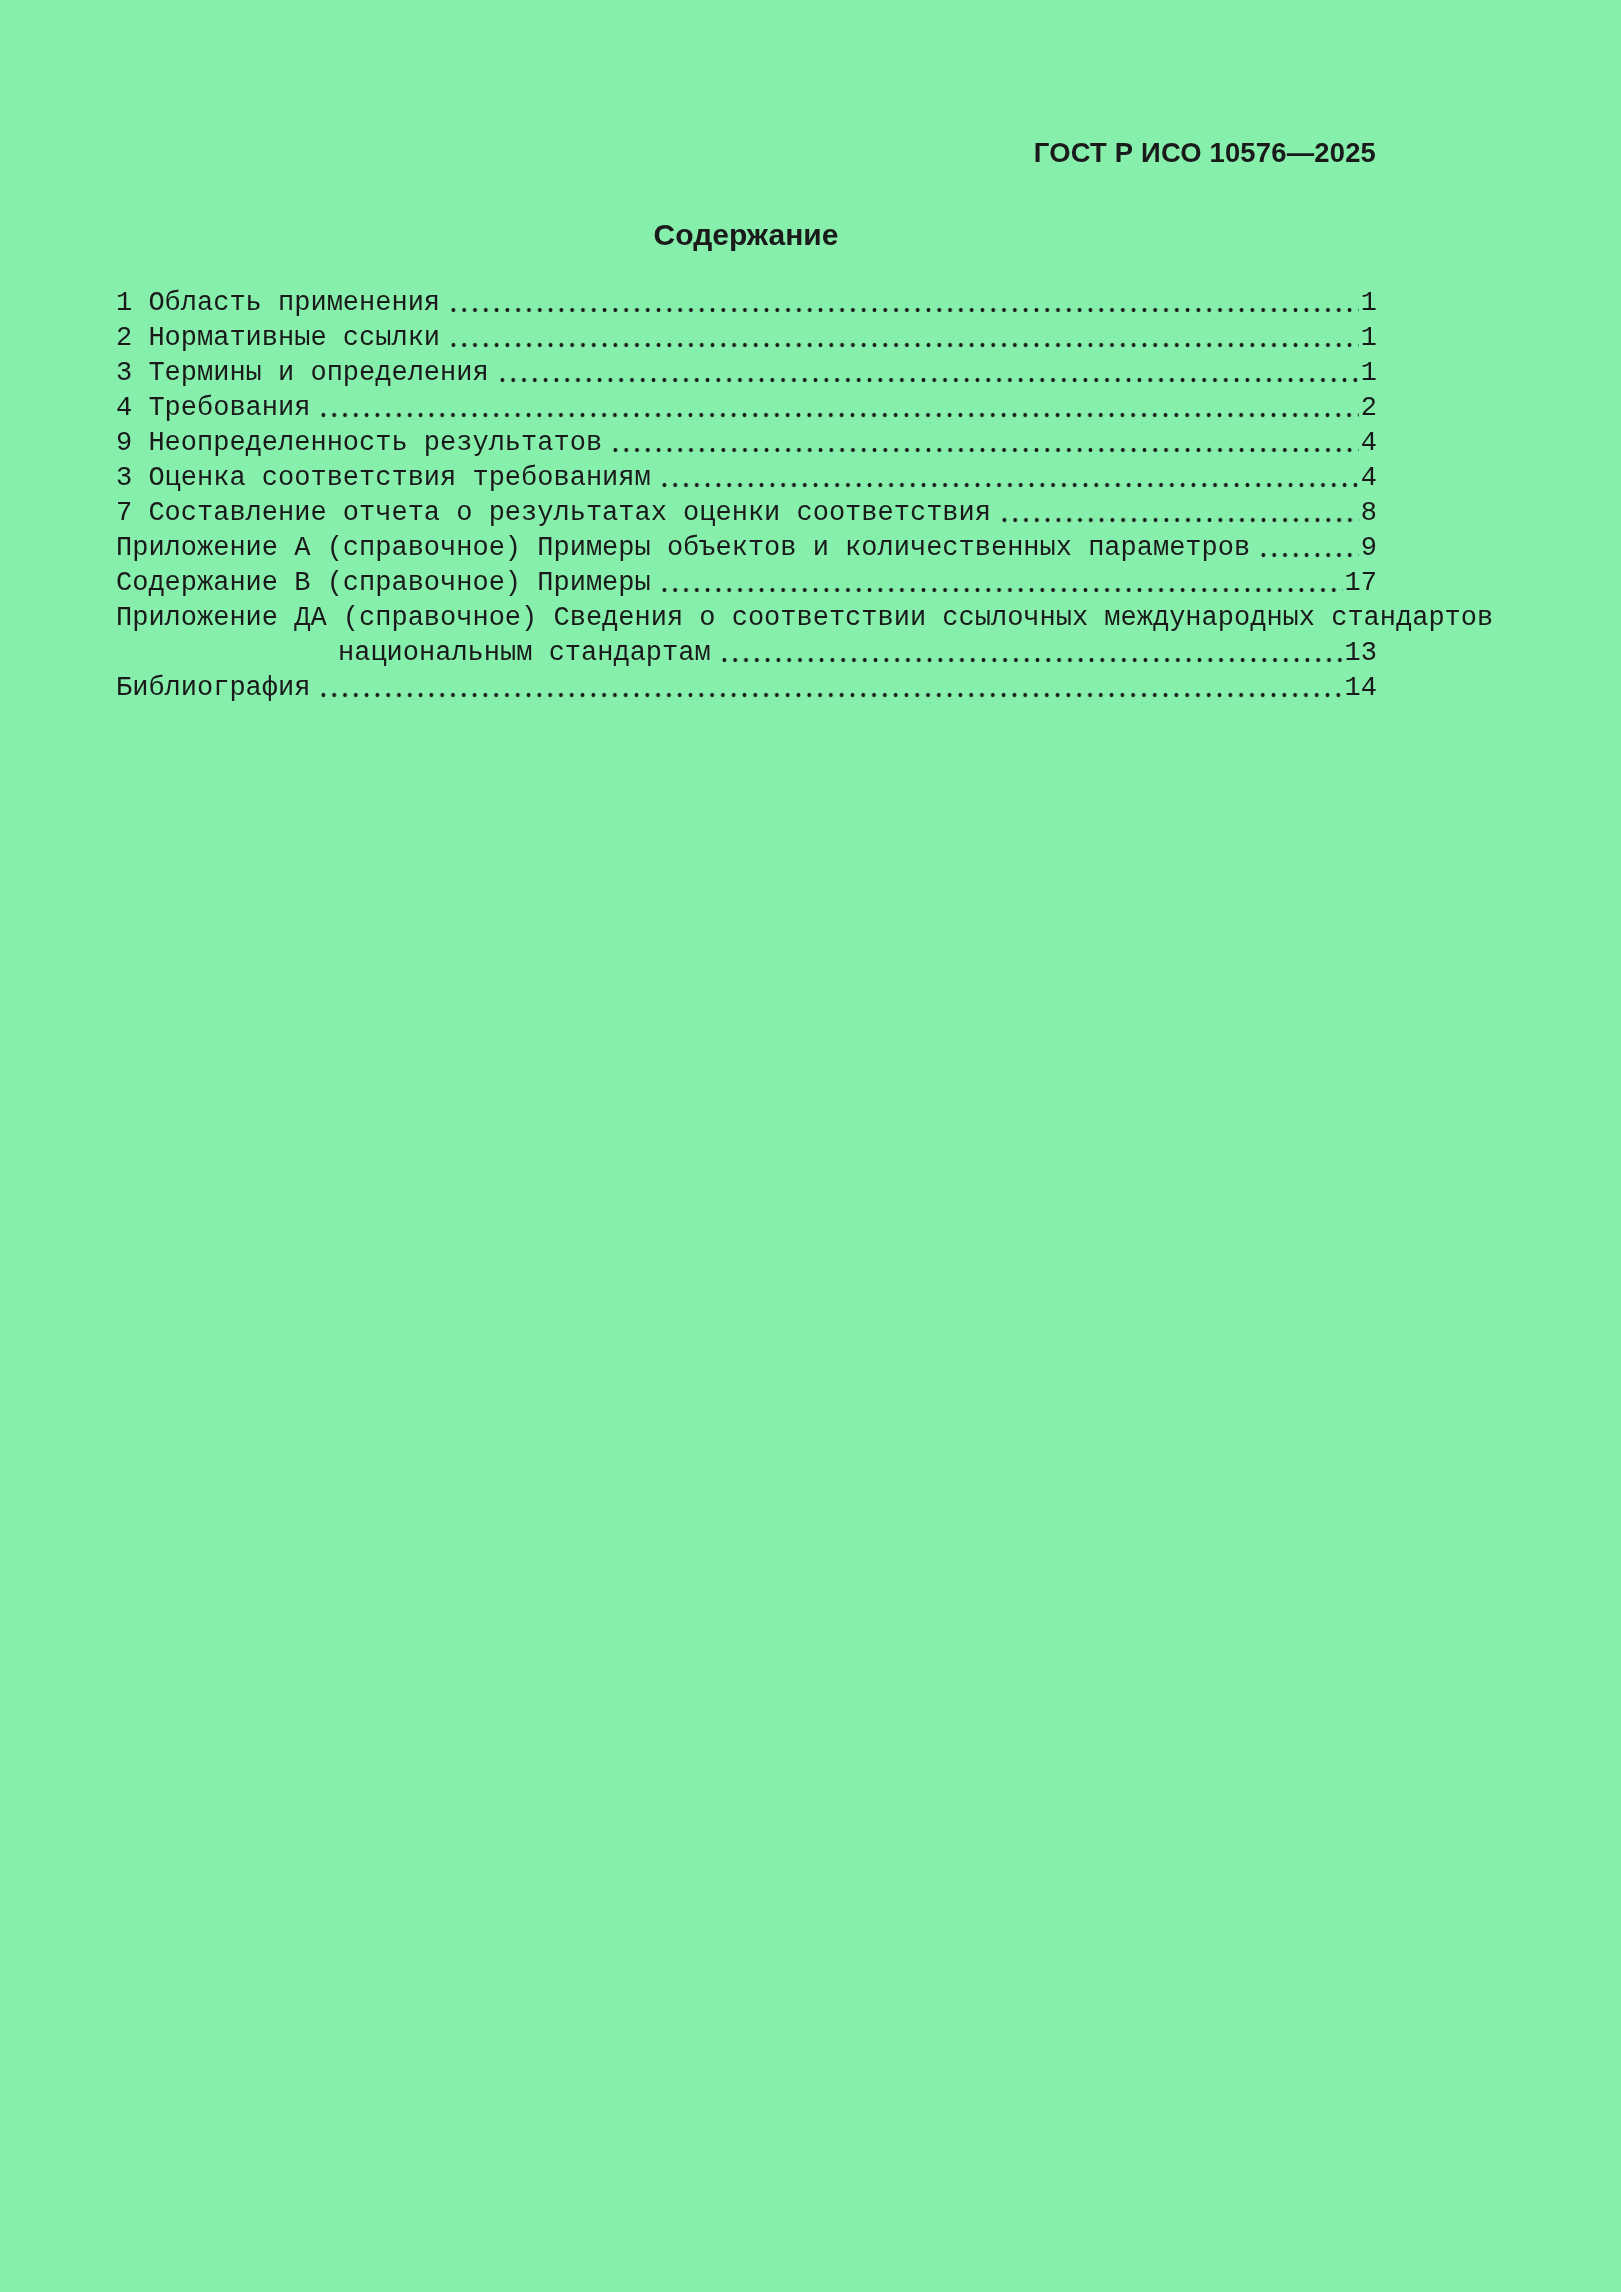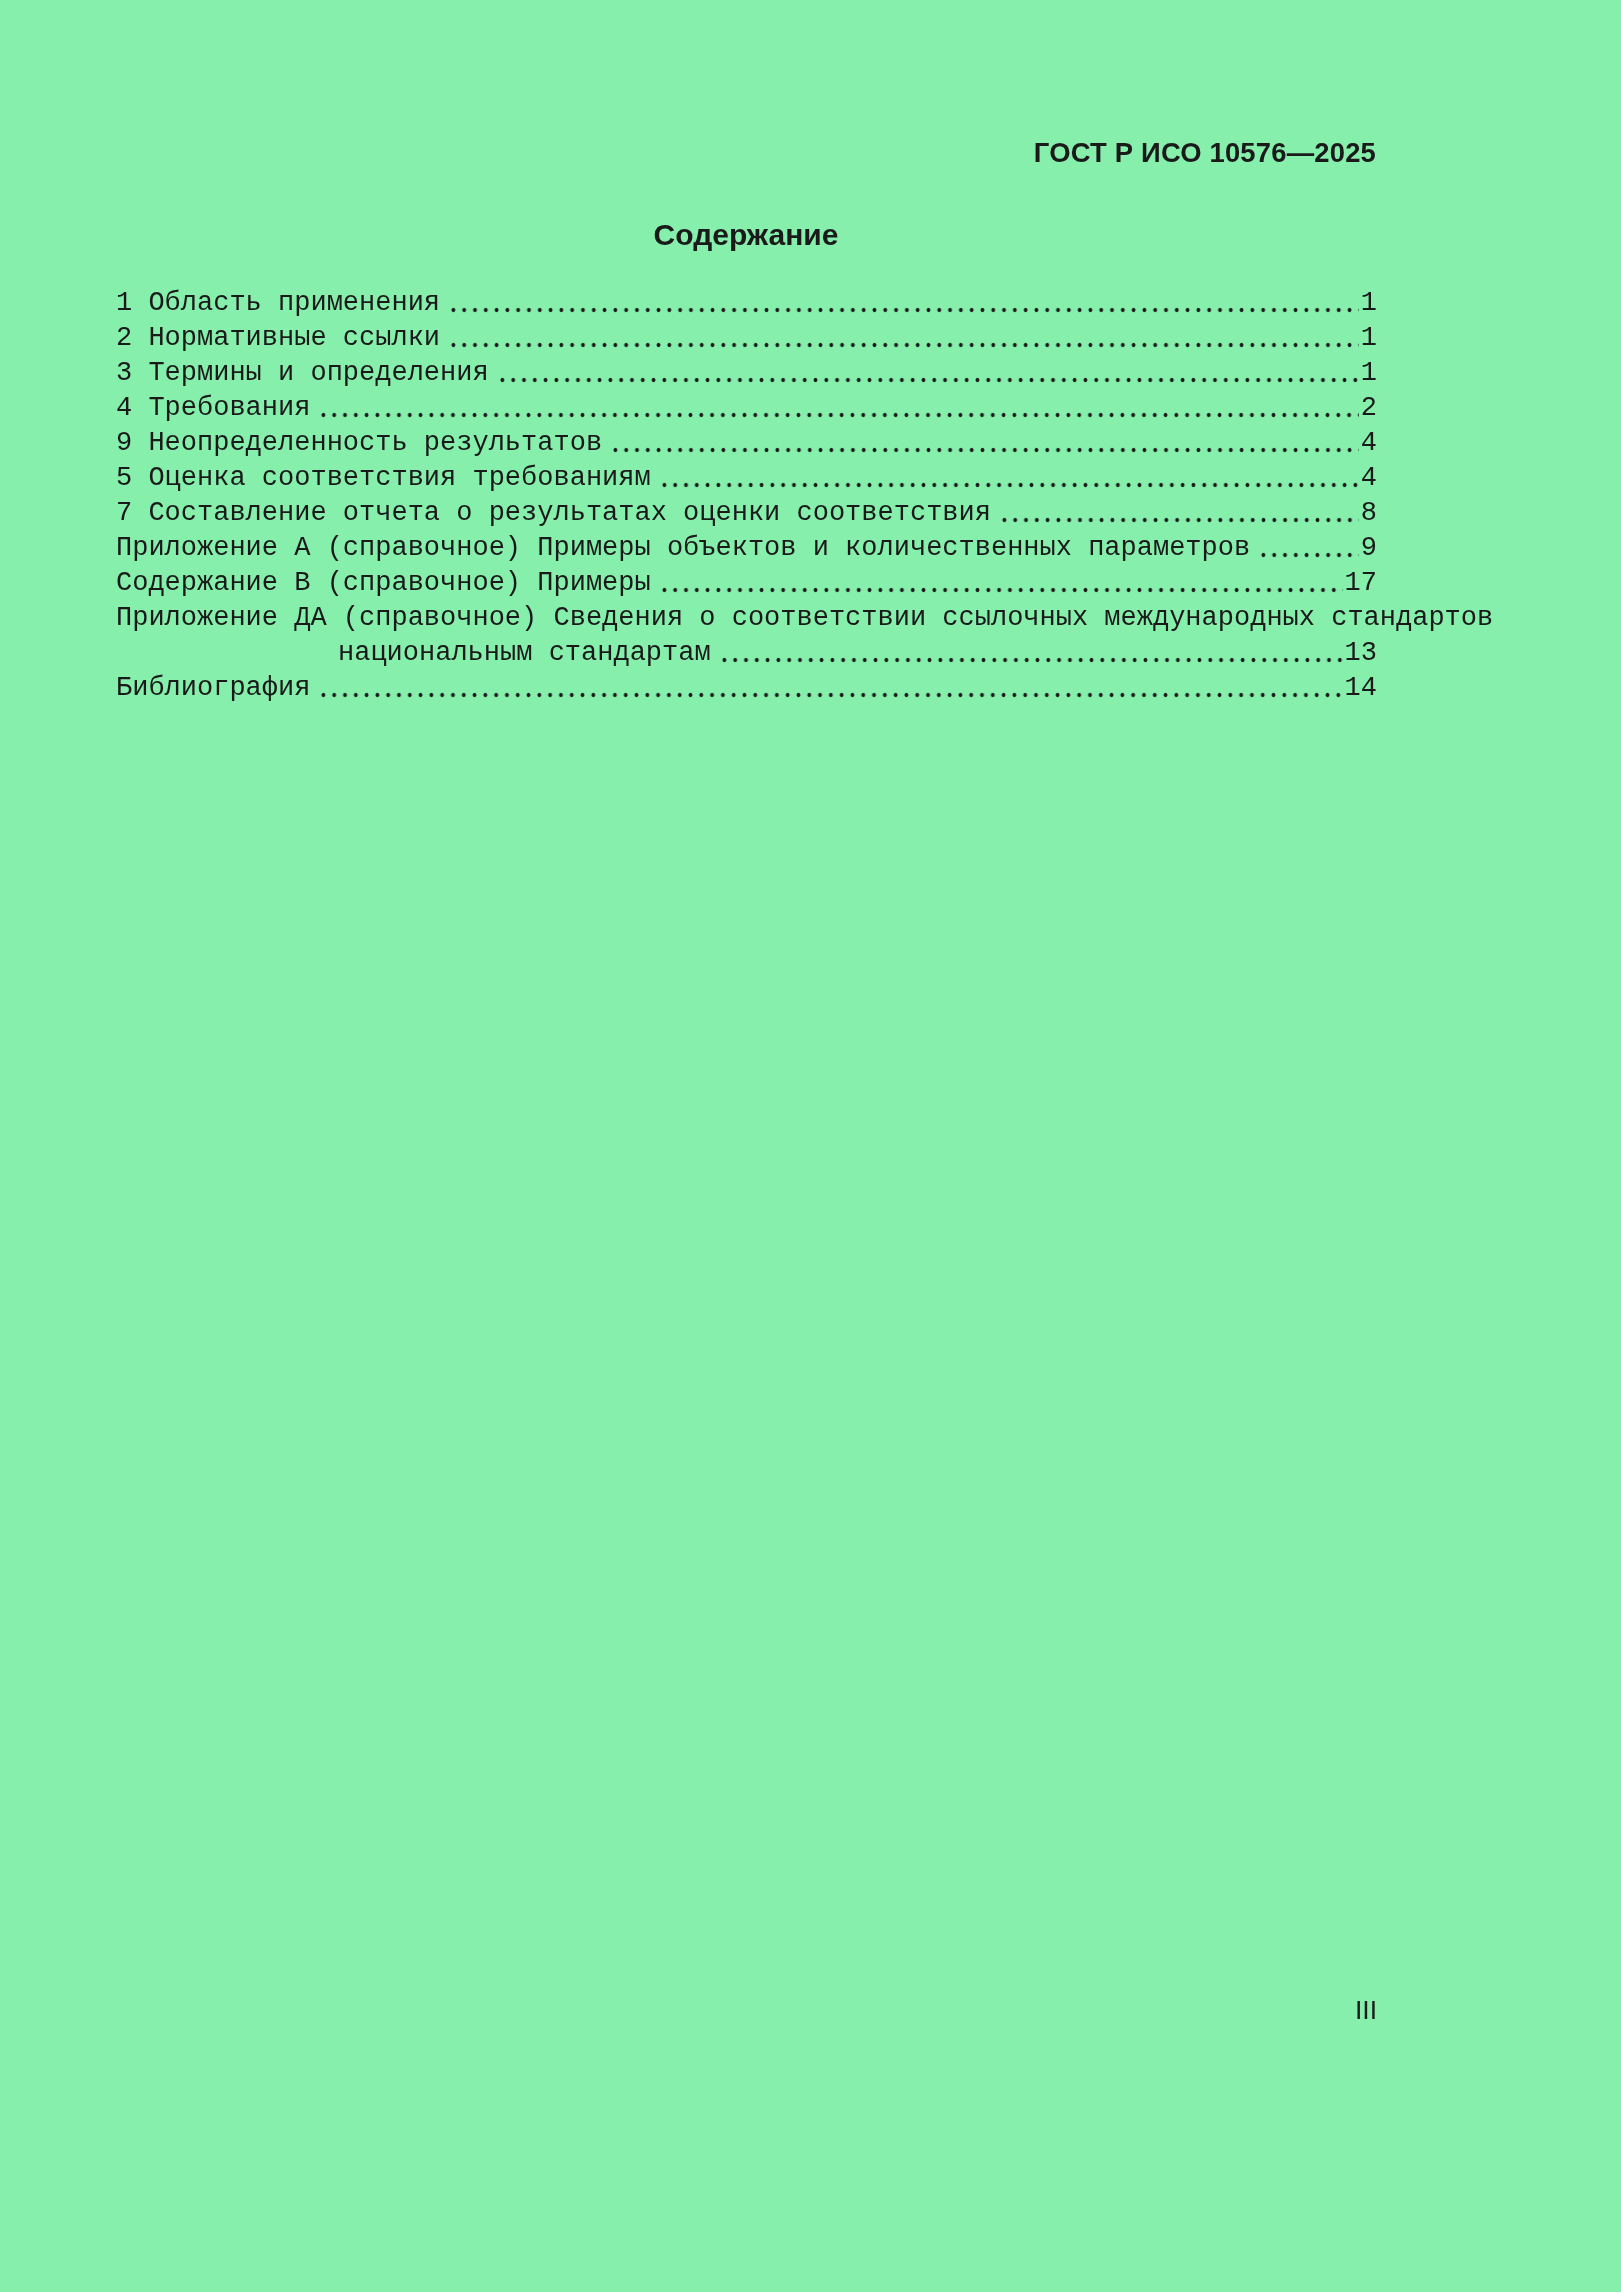--- a/index.html
+++ b/index.html
@@ -104,21 +104,21 @@
       <span class="toc-page">2</span>
     </div>
 
     <div class="toc-row">
       <span class="toc-label">9 Неопределенность результатов</span>
       <span class="toc-leader"></span>
       <span class="toc-page">4</span>
     </div>
 
     <div class="toc-row">
-      <span class="toc-label">5 Оценка соответствия требованиям</span>
+      <span class="toc-label">3 Оценка соответствия требованиям</span>
       <span class="toc-leader"></span>
       <span class="toc-page">4</span>
     </div>
 
     <div class="toc-row">
       <span class="toc-label">7 Составление отчета о результатах оценки соответствия</span>
       <span class="toc-leader"></span>
       <span class="toc-page">8</span>
     </div>
 
@@ -145,16 +145,15 @@
     </div>
 
     <div class="toc-row">
       <span class="toc-label">Библиография</span>
       <span class="toc-leader"></span>
       <span class="toc-page">14</span>
     </div>
 
   </div>
 
-  <div class="doc-footer">III</div>
 
 </div>
 
 
 </body></html>

